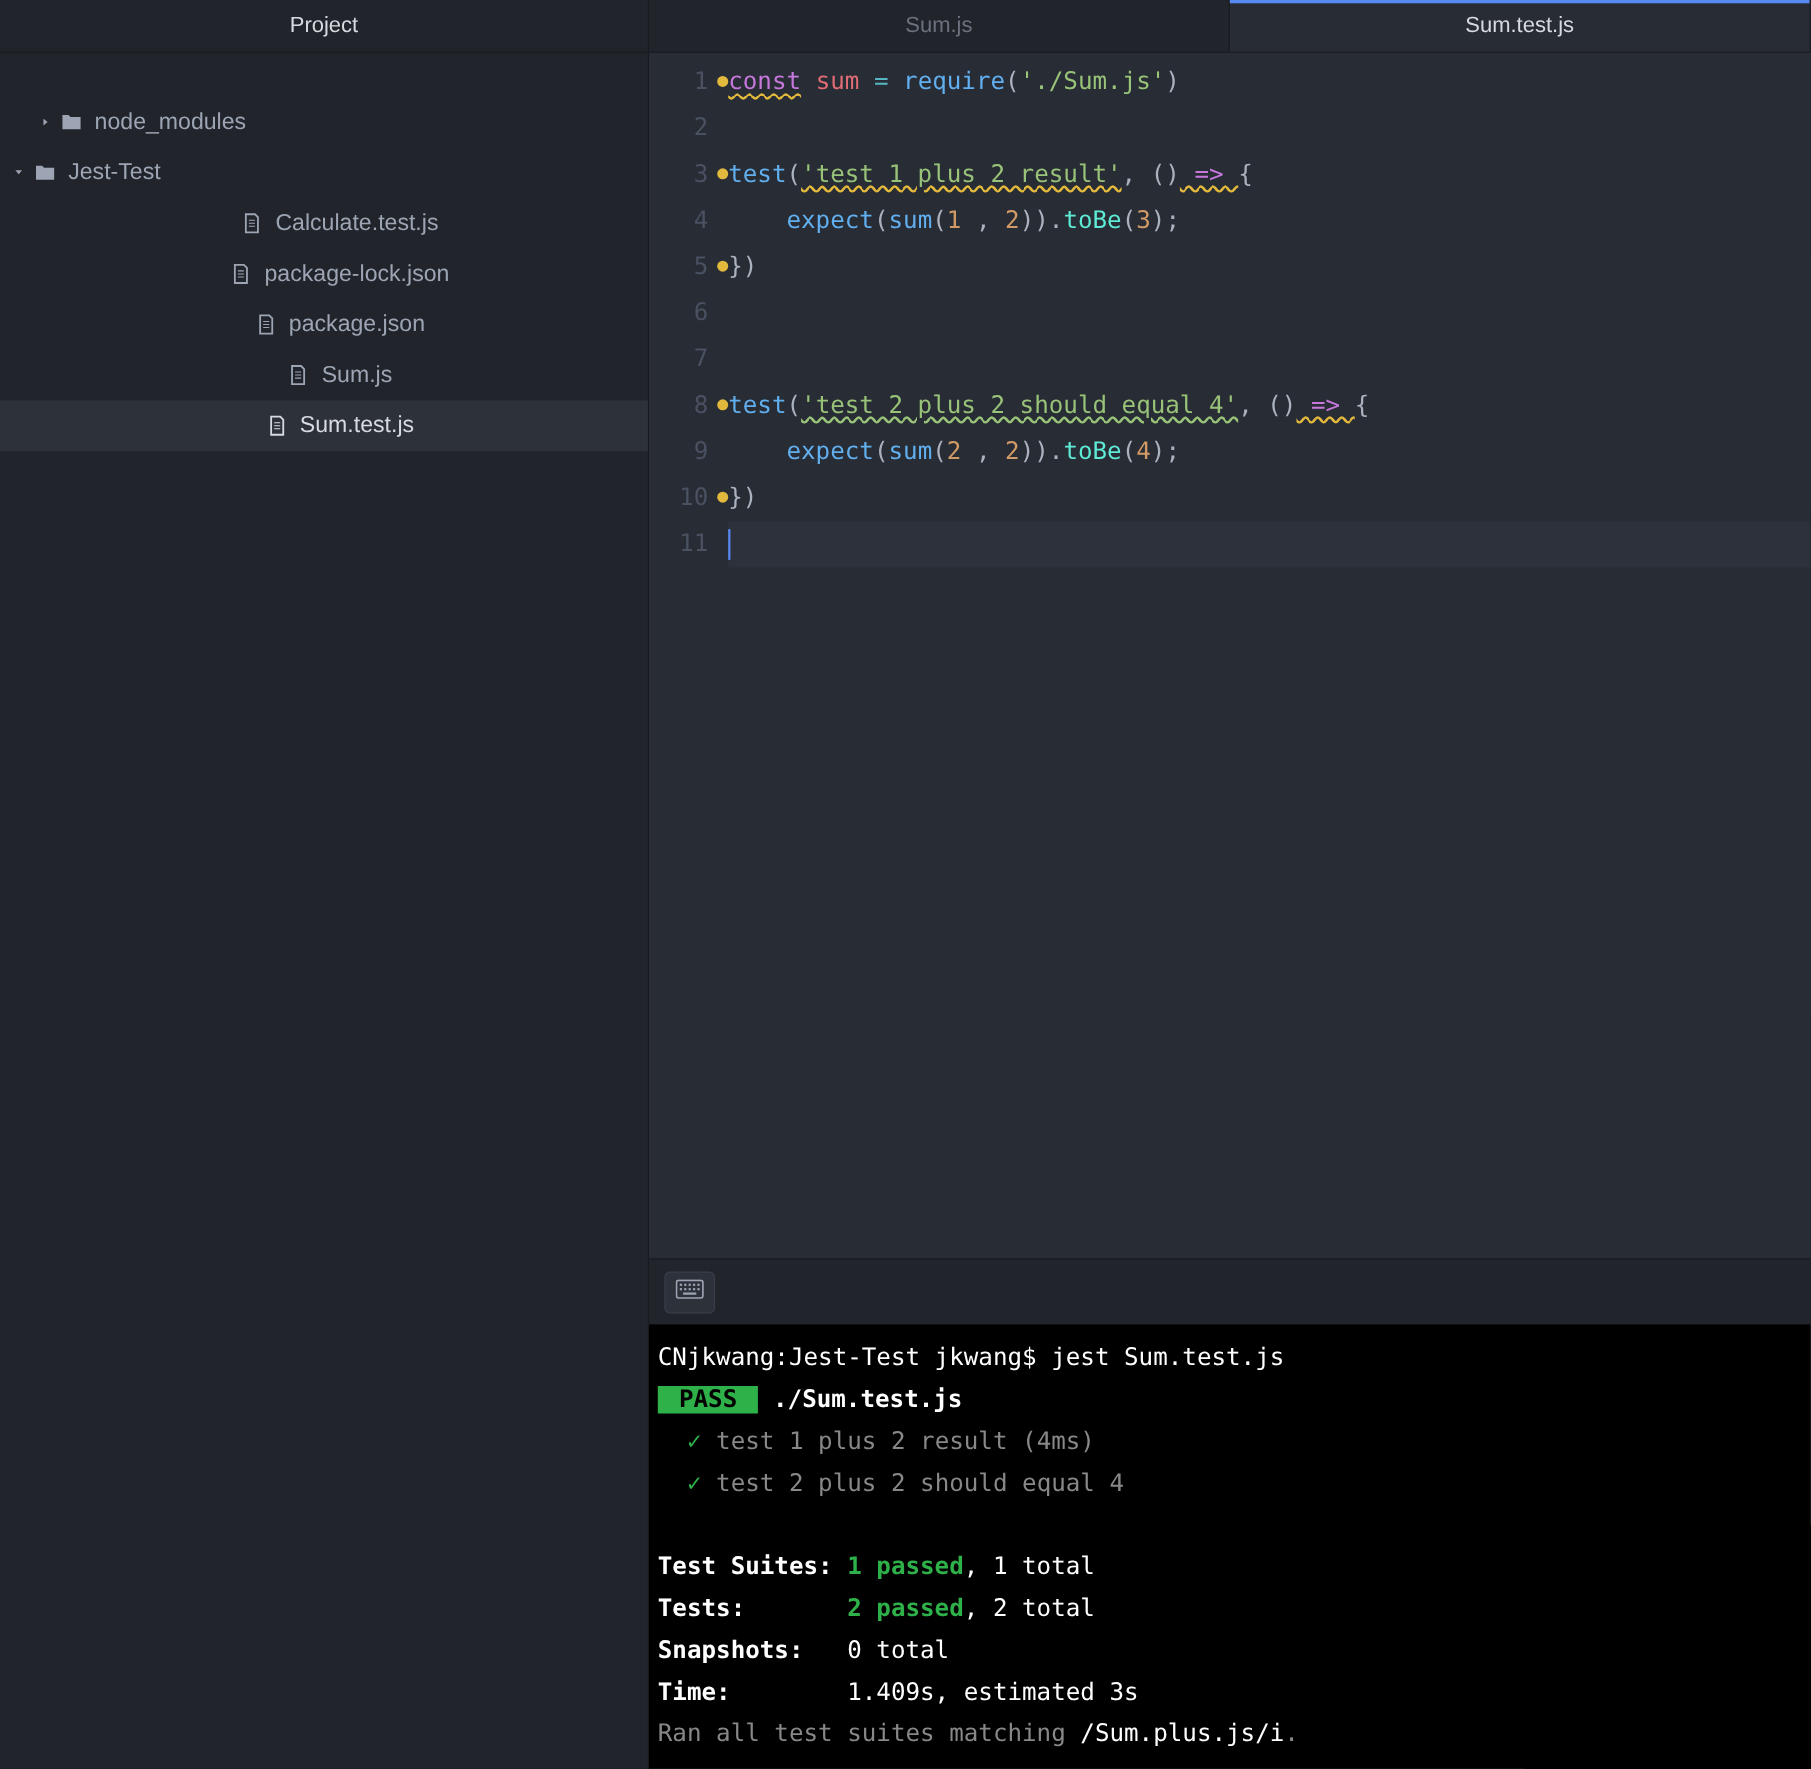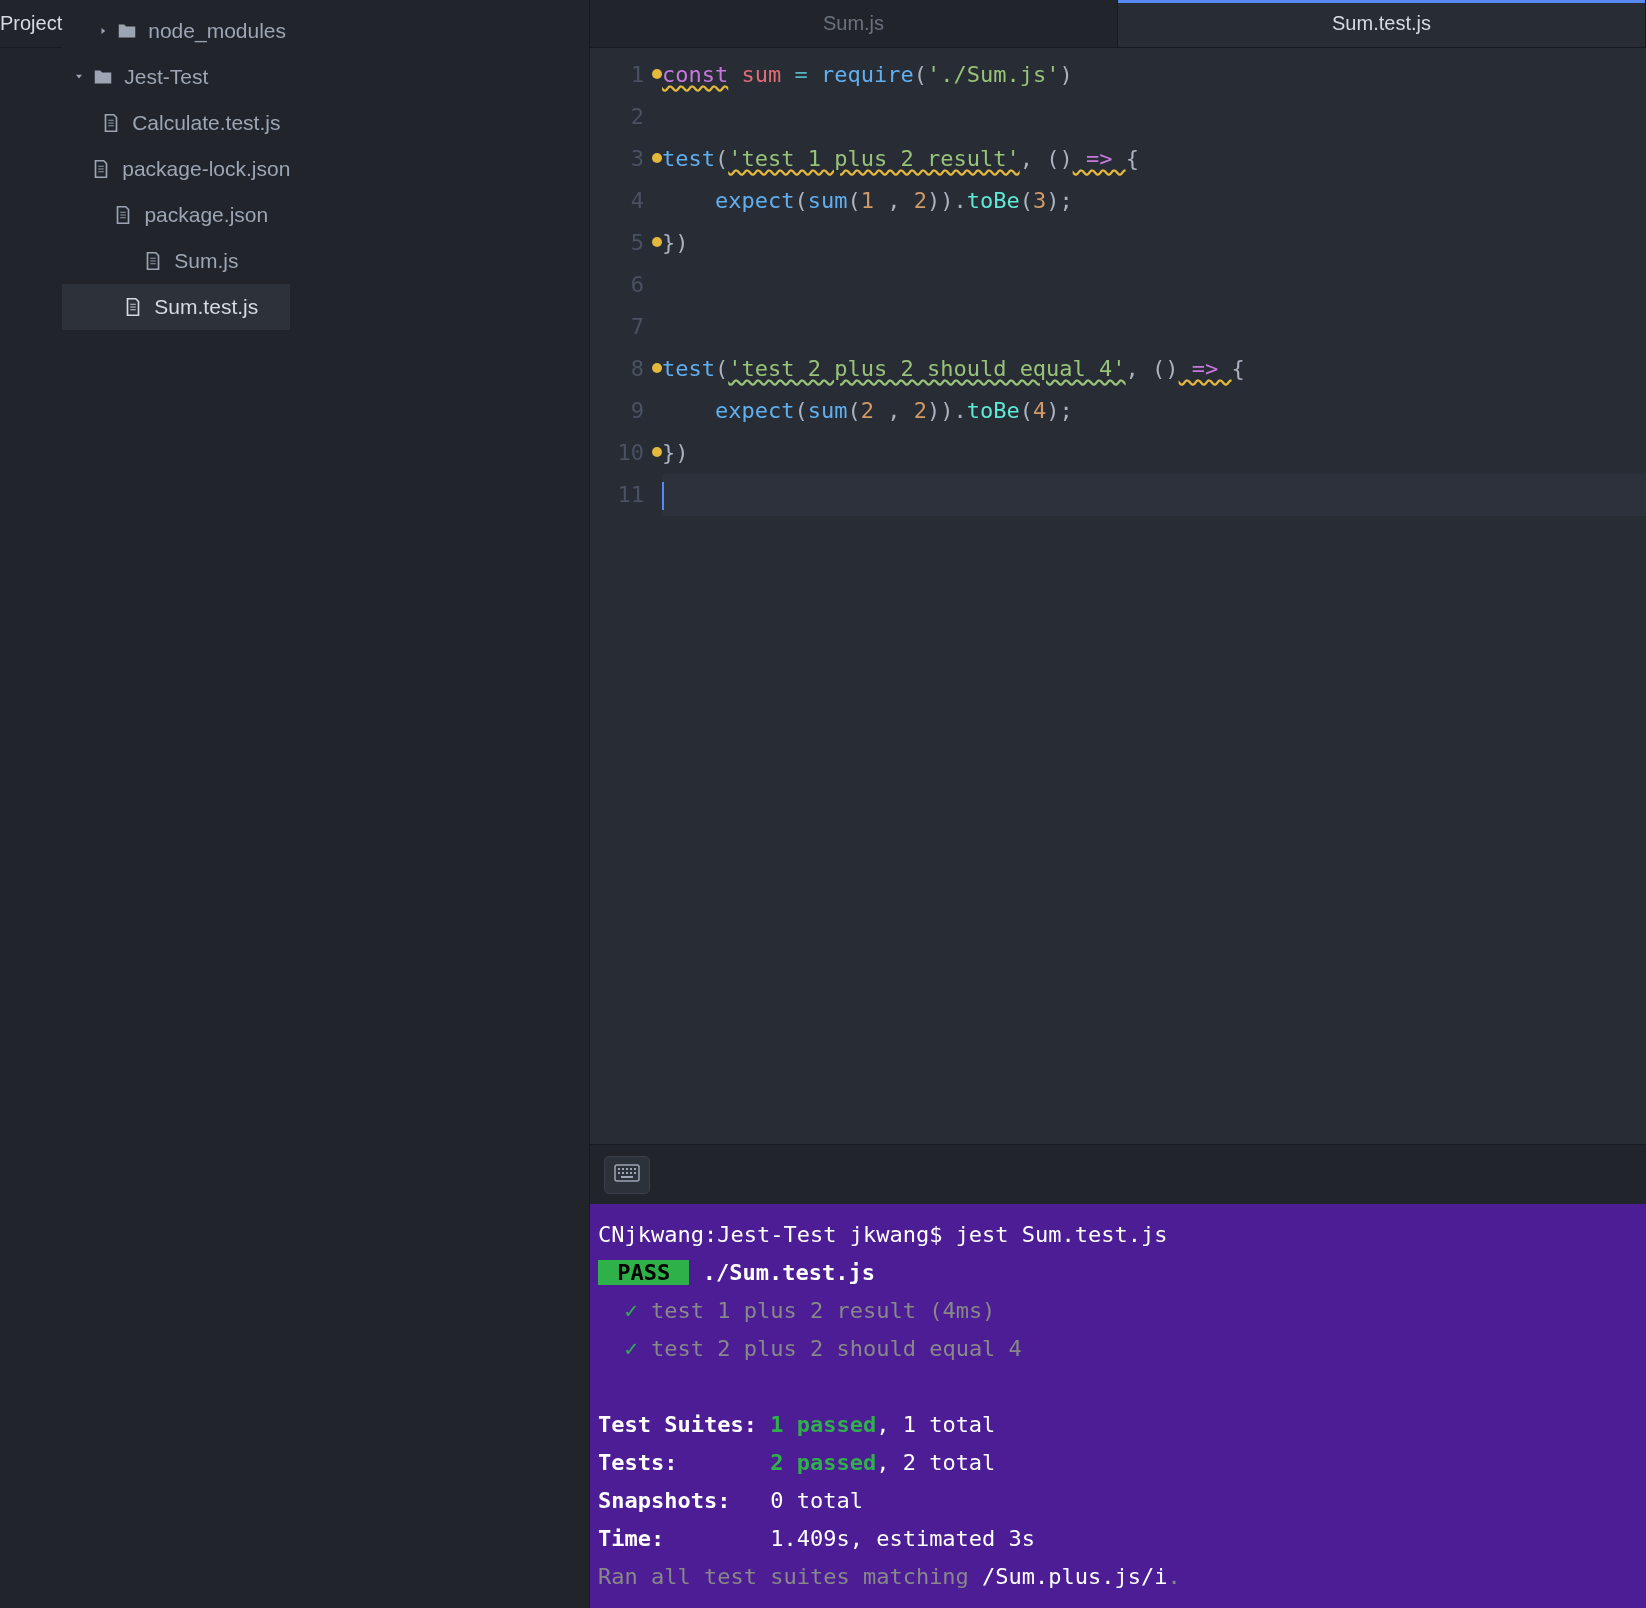--- a/index.html
+++ b/index.html
@@ -10,21 +10,22 @@
       width: 1646px;
       height: 1608px;
       display: flex;
       overflow: hidden;
     }
     .sidebar {
       width: 590px;
       background: #21252b;
       border-right: 1px solid #181a1f;
       display: flex;
-      flex-direction: row;
+      flex-direction: column;
+      gap: 32px;
     }
     .sidebar-header {
       height: 48px;
       display: flex;
       align-items: center;
       justify-content: center;
       color: #d7dae0;
       font-size: 20px;
       border-bottom: 1px solid #181a1f;
     }
@@ -179,21 +180,21 @@
       height: 38px;
       border: 1px solid #3a3f4b;
       border-radius: 5px;
       display: flex;
       align-items: center;
       justify-content: center;
       background: #2c313a;
       cursor: pointer;
     }
     .terminal {
-      background: #4c1d95;
+      background: #000000;
       color: #fff;
       font-family: 'Menlo', 'Monaco', monospace;
       font-size: 22px;
       line-height: 38px;
       padding: 12px 8px 12px 8px;
       min-height: 400px;
     }
     .term-green { color: #2fb14a; }
     .term-pass-badge {
       background: #2fb14a;

